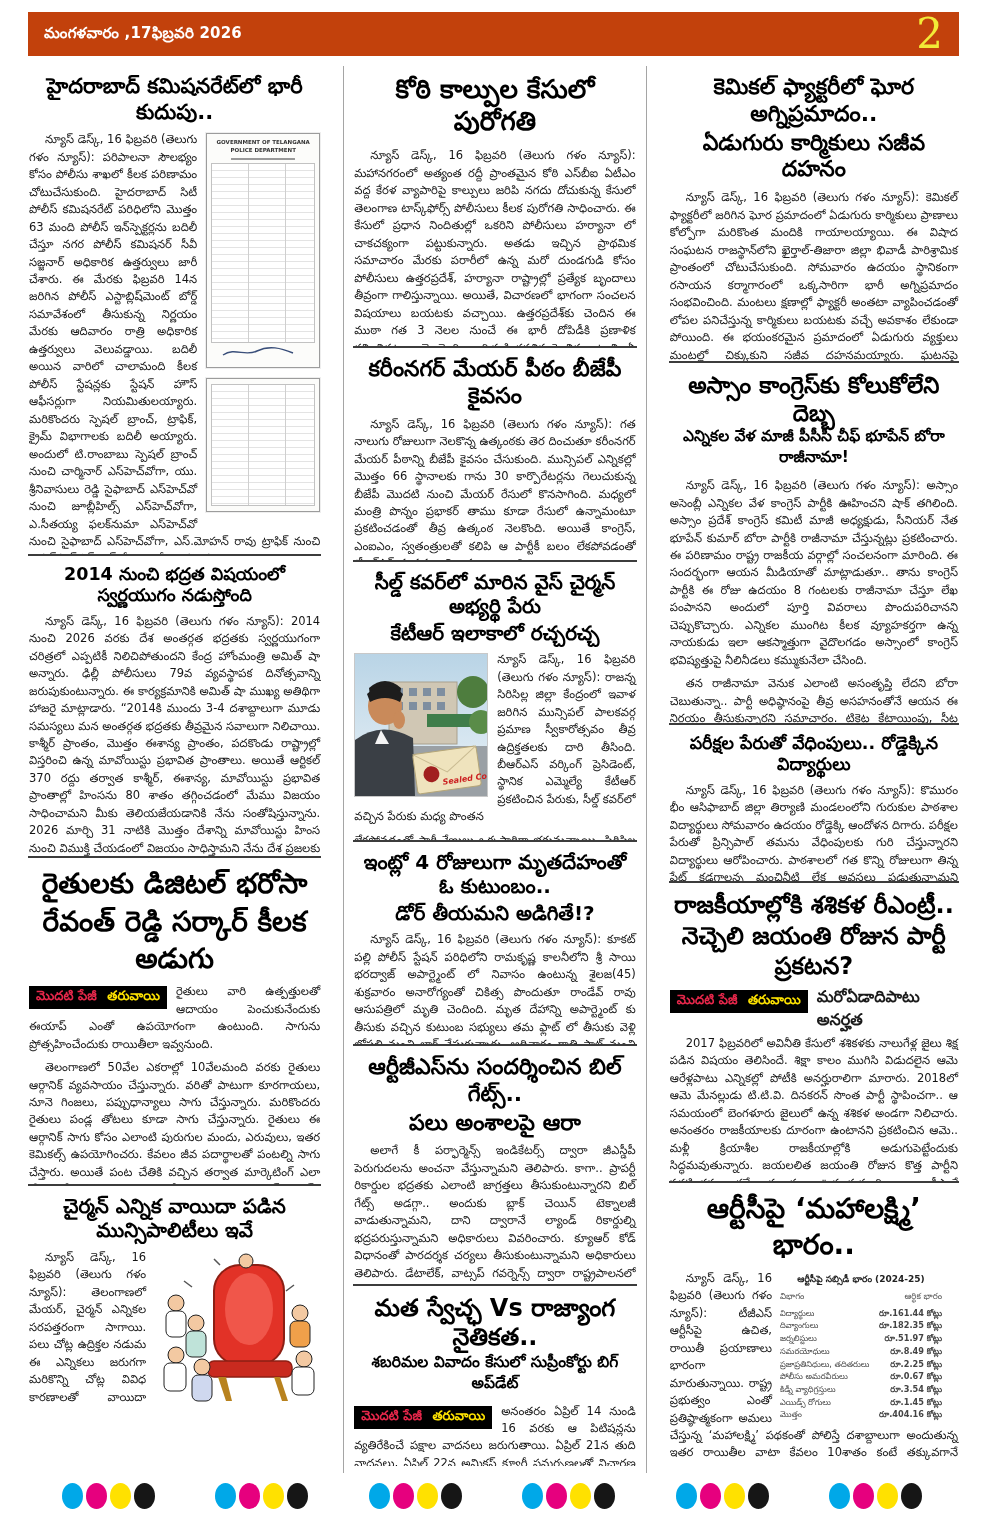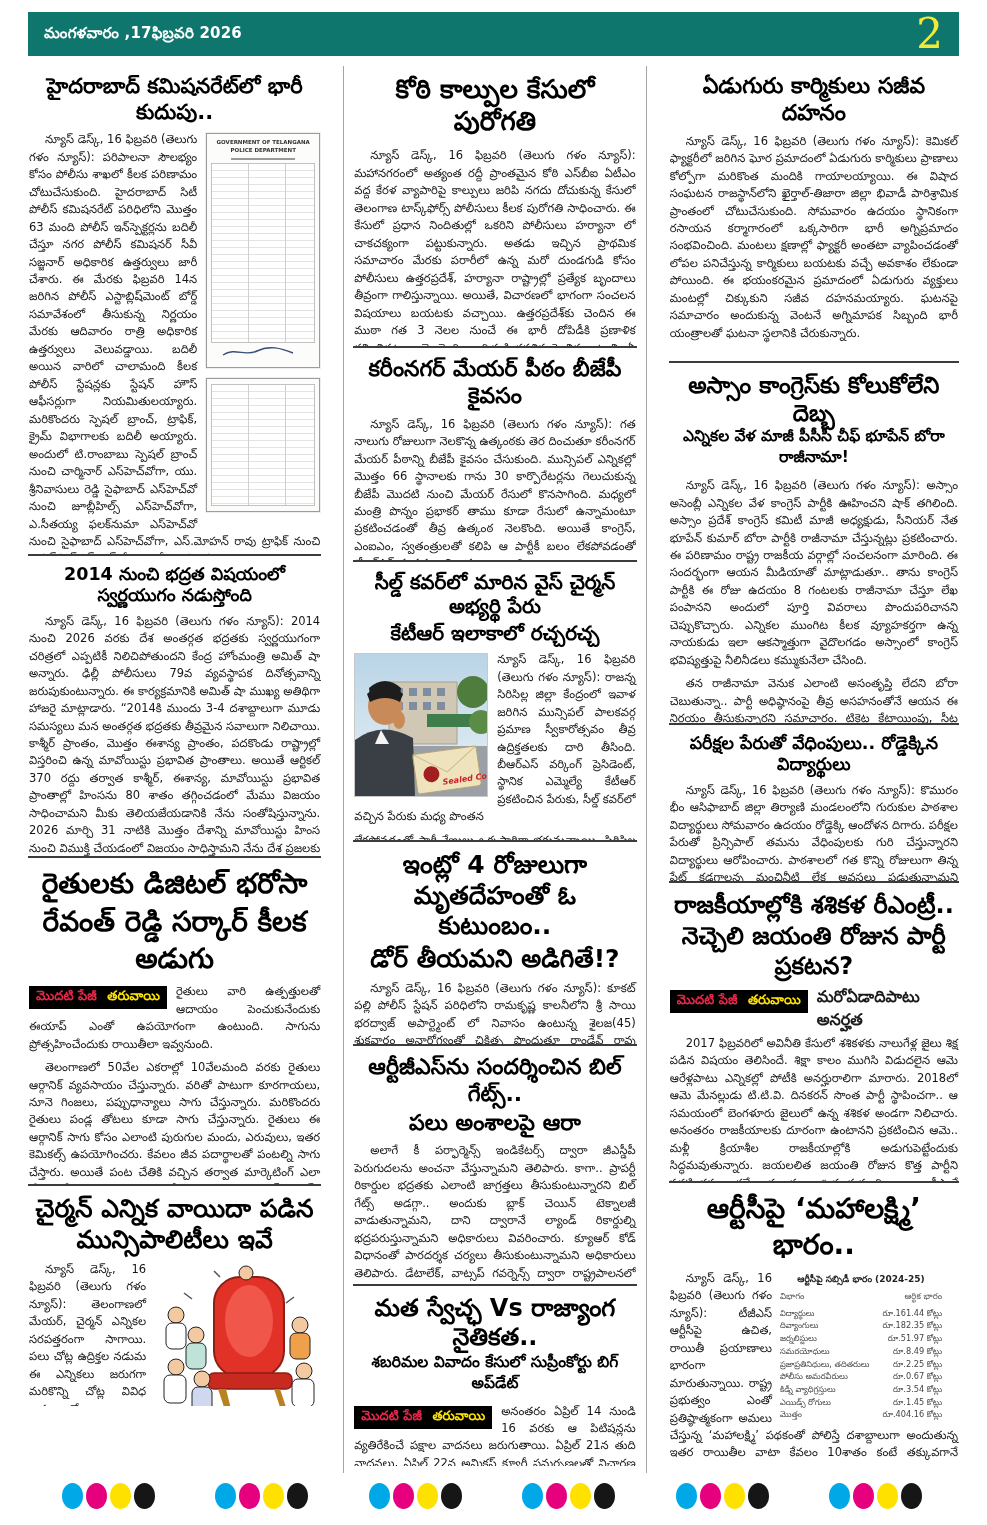--- a/index.html
+++ b/index.html
@@ -1,33 +1,33 @@
 <!DOCTYPE html>
 <html><head>
 <meta charset="utf-8">
 <style>
   html,body{margin:0;padding:0;background:#fff;}
   body{width:987px;height:1525px;overflow:hidden;font-family:"DejaVu Sans","Liberation Sans",sans-serif;color:#1a1a1a;}
   .page{box-sizing:border-box;width:987px;height:1525px;padding:12px 28px 0;display:flex;flex-direction:column;}
   
-  .masthead{background:#0f766e;height:44px;display:flex;align-items:center;justify-content:space-between;padding:0 16px;flex:0 0 auto;}
+  .masthead{background:#c2410c;height:44px;display:flex;align-items:center;justify-content:space-between;padding:0 16px;flex:0 0 auto;}
   .masthead .date{color:#ffffff;font-weight:bold;font-size:15px;letter-spacing:.2px;}
   .masthead .pagenum{color:#f2ea37;font-size:42px;line-height:.9;font-family:"DejaVu Serif","Liberation Serif",serif;}
   
   .content{display:flex;flex:1 1 auto;overflow:hidden;margin-top:10px;gap:13px;}
   .col{box-sizing:border-box;overflow:hidden;}
   .col1{width:311px;padding-right:9px;}
   .col2{width:312px;padding:0 9px;border-left:1px solid #a5a5a5;border-right:1px solid #a5a5a5;}
   .col3{width:308px;padding-left:9px;}
   
   .article{box-sizing:border-box;overflow:hidden;padding:5px 1px 4px;}
   .article.sep{border-top:2px solid #3c3c3c;}
   h2{font-weight:800;text-align:center;color:#000;margin:3px 0 6px;line-height:1.22;}
   .hl-21{font-size:21px;} .hl-26{font-size:26px;margin-bottom:10px;}
-  .hl-22{font-size:22px;} .hl-20{font-size:20px;} .hl-19{font-size:25px;}
+  .hl-22{font-size:22px;} .hl-20{font-size:20px;} .hl-19{font-size:20px;}
   .hl-24{font-size:24px;} .hl-17{font-size:17.5px;} .hl-28{font-size:28px;line-height:1.3;}
   .hl-23{font-size:23px;}
   h2.stack{margin-bottom:0;} h2.stack2{margin-top:2px;}
   .subhead{text-align:center;font-weight:bold;font-size:15.5px;margin:0 0 8px;color:#000;}
   p.body{font-size:11.5px;line-height:1.52;text-align:justify;margin:0 0 6px;text-indent:16px;color:#151515;}
   p.body.noindent{text-indent:0;}
   .lead{font-weight:bold;font-size:16px;margin:0 0 2px;}
   
   .tag{float:left;background:#000;padding:2px 7px 3px;margin:3px 9px 3px 0;font-size:13px;font-weight:800;white-space:nowrap;}
   .tag .t1{color:#e8274b;} .tag .t2{color:#ffe400;margin-left:6px;}
@@ -43,21 +43,21 @@
   .doc-sign{height:12px;margin:3px 4px 0;}
   
   .fig-photo{float:left;width:132px;height:142px;margin:2px 9px 4px 0;border:1px solid #c8c8c8;}
   
   .fig-cartoon{float:right;width:166px;height:158px;margin:2px 0 4px 8px;}
   
   .rtc-table{float:right;width:162px;margin:4px 16px 4px 8px;color:#444;}
   .rtc-title{text-align:center;font-weight:bold;font-size:9px;margin-bottom:5px;color:#222;}
   .rtc-headrow{display:flex;justify-content:space-between;font-size:8.5px;margin-bottom:4px;color:#555;}
   .rtc-row{display:flex;justify-content:space-between;font-size:8.2px;line-height:1.55;}
-  .rtc-row .val{font-weight:normal;white-space:nowrap;text-align:right;}
+  .rtc-row .val{font-weight:bold;white-space:nowrap;text-align:right;}
   
   .dots-row{flex:0 0 auto;height:46px;display:flex;align-items:center;justify-content:space-between;padding:0 34px 6px;}
   .dot-group{display:flex;}
   .dot{width:21px;height:26px;border-radius:50%;margin-right:3px;}
   .dot.c{background:#00a8e8;} .dot.m{background:#e6007e;} .dot.y{background:#ffe100;} .dot.k{background:#161616;}
 </style>
 </head>
 <body>
 
 <div class="page">
@@ -217,20 +217,21 @@
           <span class="t1">మొదటి పేజీ</span>
           <span class="t2">తరువాయి</span>
         </span>
         <p class="body noindent">అనంతరం ఏప్రిల్ 14 నుండి 16 వరకు ఆ పిటిషన్లను వ్యతిరేకించే పక్షాల వాదనలు జరుగుతాయి. ఏప్రిల్ 21న తుది వాదనలు, ఏప్రిల్ 22న అమికస్ క్యూరీ సమర్పణలతో విచారణ ముగుస్తుంది. ఈ సమయపాలనను ఖచ్చితంగా పాటించాలని, వాదనలు సమర్పించే కౌన్సిల్స్‌కు కోర్టు ఆదేశాలు జారీ చేసింది. ప్రస్తుతం ఈ విచారణలో కేంద్ర ప్రభుత్వం కూడా రివ్యూ పిటిషన్లకే మద్దతు ఇస్తుండటం గమనార్హం. 2018లో అన్ని వయసుల మహిళలకు ఆలయ ప్రవేశం కల్పిస్తూ అప్పటి రాజ్యాంగ ధర్మాసనం ఇచ్చిన తీర్పును ఇప్పుడు మళ్ళీ సవాలు చేస్తున్నారు. మరోవైపు, ఒరిజినల్ రిట్ పిటిషనర్లు పాత తీర్పునే సమర్థించాలని కోరుతున్నారు. మత స్వేచ్ఛ, సమానత్వానికి సంబంధించిన రాజ్యాంగ పరిధిని ఈ తీర్పు తేల్చనుండటంతో దేశవ్యాప్తంగా ఈ ఏప్రిల్ విచారణలపై ఉత్కంఠ నెలకొంది.</p>
       </div>
     </div>
 
     <div class="col col3">
 
       <div class="article" style="height:295px">
+        <h2 class="hl-22 stack">కెమికల్ ఫ్యాక్టరీలో ఘోర అగ్నిప్రమాదం..</h2>
         <h2 class="hl-22 stack2">ఏడుగురు కార్మికులు సజీవ దహనం</h2>
         <p class="body">న్యూస్ డెస్క్, 16 ఫిబ్రవరి (తెలుగు గళం న్యూస్): కెమికల్ ఫ్యాక్టరీలో జరిగిన ఘోర ప్రమాదంలో ఏడుగురు కార్మికులు ప్రాణాలు కోల్పోగా మరికొంత మందికి గాయాలయ్యాయి. ఈ విషాద సంఘటన రాజస్థాన్‌లోని ఖైర్తాల్-తిజారా జిల్లా భివాడీ పారిశ్రామిక ప్రాంతంలో చోటుచేసుకుంది. సోమవారం ఉదయం స్థానికంగా రసాయన కర్మాగారంలో ఒక్కసారిగా భారీ అగ్నిప్రమాదం సంభవించింది. మంటలు క్షణాల్లో ఫ్యాక్టరీ అంతటా వ్యాపించడంతో లోపల పనిచేస్తున్న కార్మికులు బయటకు వచ్చే అవకాశం లేకుండా పోయింది. ఈ భయంకరమైన ప్రమాదంలో ఏడుగురు వ్యక్తులు మంటల్లో చిక్కుకుని సజీవ దహనమయ్యారు. ఘటనపై సమాచారం అందుకున్న వెంటనే అగ్నిమాపక సిబ్బంది భారీ యంత్రాలతో ఘటనా స్థలానికి చేరుకున్నారు.</p>
 
       </div>
 
       <div class="article sep" style="height:362px">
         <h2 class="hl-23 stack">అస్సాం కాంగ్రెస్‌కు కోలుకోలేని దెబ్బ</h2>
         <div class="subhead">ఎన్నికల వేళ మాజీ పీసీసీ చీఫ్ భూపేన్ బోరా రాజీనామా!</div>
         <p class="body">న్యూస్ డెస్క్, 16 ఫిబ్రవరి (తెలుగు గళం న్యూస్): అస్సాం అసెంబ్లీ ఎన్నికల వేళ కాంగ్రెస్ పార్టీకి ఊహించని షాక్ తగిలింది. అస్సాం ప్రదేశ్ కాంగ్రెస్ కమిటీ మాజీ అధ్యక్షుడు, సీనియర్ నేత భూపేన్ కుమార్ బోరా పార్టీకి రాజీనామా చేస్తున్నట్లు ప్రకటించారు. ఈ పరిణామం రాష్ట్ర రాజకీయ వర్గాల్లో సంచలనంగా మారింది. ఈ సందర్భంగా ఆయన మీడియాతో మాట్లాడుతూ.. తాను కాంగ్రెస్ పార్టీకి ఈ రోజు ఉదయం 8 గంటలకు రాజీనామా చేస్తూ లేఖ పంపానని అందులో పూర్తి వివరాలు పొందుపరిచానని చెప్పుకొచ్చారు. ఎన్నికల ముంగిట కీలక వ్యూహకర్తగా ఉన్న నాయకుడు ఇలా ఆకస్మాత్తుగా వైదొలగడం అస్సాంలో కాంగ్రెస్ భవిష్యత్తుపై నీలినీడలు కమ్ముకునేలా చేసింది.</p>
         <p class="body">తన రాజీనామా వెనుక ఎలాంటి అసంతృప్తి లేదని బోరా చెబుతున్నా.. పార్టీ అధిష్ఠానంపై తీవ్ర అసహనంతోనే ఆయన ఈ నిర్ణయం తీసుకున్నారని సమాచారం. టికెట్ల కేటాయింపు, సీట్ల సర్దుబాటు విషయంలో తన సూచనలకు ప్రాధాన్యం ఇవ్వకపోవడంతో ఆయన తీవ్ర మనస్తాపానికి గురైనట్లు తెలుస్తోంది. 2021 నుంచి 2026 వరకు అస్సాం పీసీసీ అధ్యక్షుడిగా పనిచేసిన బోరా.. రాహుల్ గాంధీకి అత్యంత సన్నిహితుడిగా పేరు పొందారు.</p>

